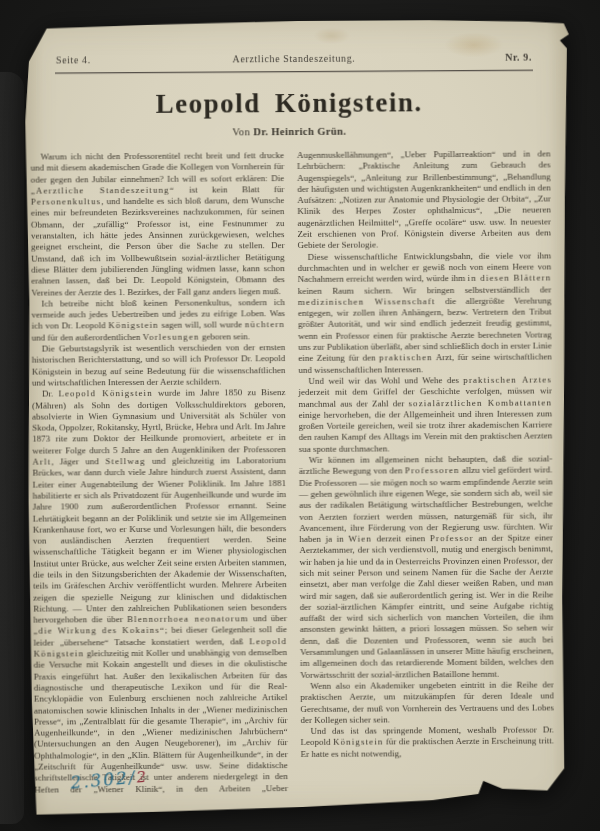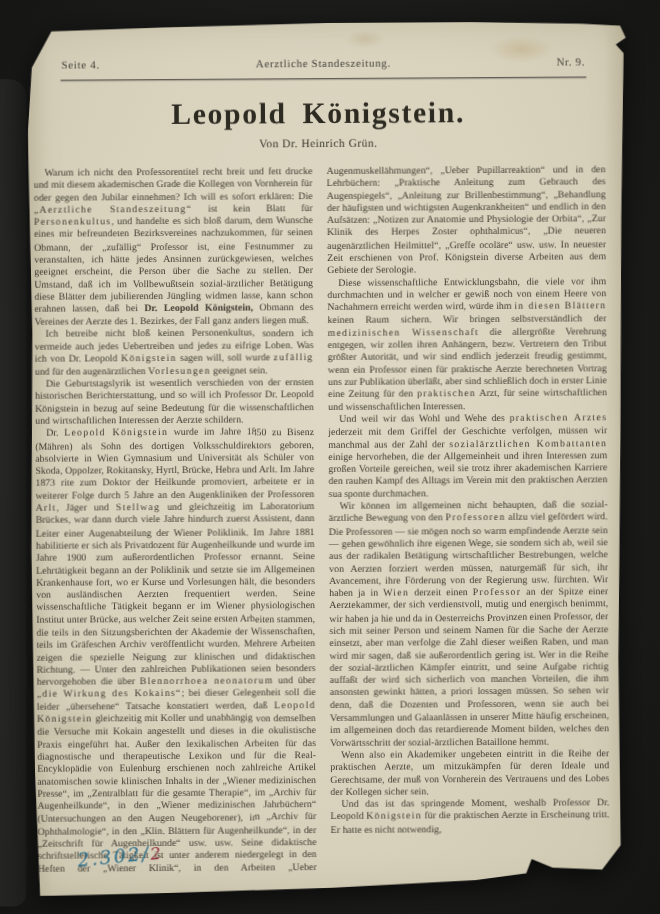--- a/index.html
+++ b/index.html
@@ -32,44 +32,44 @@
       538px 750px, 521px 772px, 476px 770px, 457px 762px, 452px 775px, 406px 781px,
       276px 787px, 126px 791px, 10px 793px, 6px 680px, 4px 480px, 6px 280px, 3px 100px, 7px 40px);
     color: #3e392f;
   }
   .masthead {
     position: absolute; top: 33px; left: 34px; right: 38px; height: 14px;
     font-size: 10px; letter-spacing: .6px; color: #45413a;
   }
   .masthead .left { position: absolute; left: 0; top: 0; }
   .masthead .center { position: absolute; left: 0; right: 0; top: 0; text-align: center; }
-  .masthead .right { position: absolute; right: 0; top: 0; }
+  .masthead .right { position: absolute; right: 0; top: 0; font-weight: bold; }
   .masthead-rule {
     position: absolute; top: 51px; left: 33px; right: 37px; height: 1px;
     background: #56514a; box-shadow: 0 1px 0 rgba(86,81,74,.25);
   }
   .title {
     position: absolute; top: 68px; left: 0; right: 14px; text-align: center;
     font-size: 27px; font-weight: 700; letter-spacing: 1.5px; word-spacing: 6px;
     color: #2d2a22;
   }
   .byline {
     position: absolute; top: 106px; left: 0; right: 14px; text-align: center;
     font-size: 10.5px; color: #3a362d; letter-spacing: .4px;
   }
-  .byline .author { font-weight: 400; }
+  .byline .author { font-weight: 700; }
   .columns {
     position: absolute; top: 130px; left: 8px; right: 20px; height: 648px;
     column-count: 2; column-gap: 13px; column-fill: auto;
     font-size: 9px; line-height: 11.3px; text-align: justify;
     hyphens: auto; -webkit-hyphens: auto; overflow: hidden;
     color: #3e392f;
   }
   .columns p { margin: 0; text-indent: 10px; }
-  .seg-b { font-weight: 700; }
+  .seg-b { font-weight: 400; }
   .seg-sp { letter-spacing: 1.1px; }
   .handwriting {
     position: absolute; left: 44px; top: 748px;
     font-family: "DejaVu Serif", serif; font-style: italic;
     font-size: 17px; transform: rotate(-5deg); letter-spacing: 2px;
   }
   .hw-blue { color: #2f6f8a; }
   .hw-red { color: #8e2f3c; font-size: 15px; }
 </style>
 </head>
@@ -88,21 +88,21 @@
     <div class="masthead-rule"></div>
 
     <div class="title">Leopold Königstein.</div>
 
     <div class="byline">
       <span>Von </span><span class="author">Dr. Heinrich Grün.</span>
     </div>
 
     <div class="columns">
       <p><span>Warum ich nicht den Professorentitel recht breit und fett drucke und mit diesem akademischen Grade die Kollegen von Vornherein für oder gegen den Jubilar einnehmen? Ich will es sofort erklären: Die </span><span class="seg-sp">„Aerztliche Standeszeitung“</span><span> ist kein Blatt für </span><span class="seg-sp">Personenkultus</span><span>, und handelte es sich bloß darum, dem Wunsche eines mir befreundeten Bezirksvereines nachzukommen, für seinen Obmann, der „zufällig“ Professor ist, eine Festnummer zu veranstalten, ich hätte jedes Ansinnen zurückgewiesen, welches geeignet erscheint, die Person über die Sache zu stellen. Der Umstand, daß ich im Vollbewußtsein sozial-ärztlicher Betätigung diese Blätter dem jubilierenden Jüngling widmen lasse, kann schon erahnen lassen, daß bei </span><span class="seg-b">Dr. Leopold Königstein,</span><span> Obmann des Vereines der Aerzte des 1. Bezirkes, der Fall ganz anders liegen muß.</span></p>
-      <p><span>Ich betreibe nicht bloß keinen Personenkultus, sondern ich vermeide auch jedes Uebertreiben und jedes zu eifrige Loben. Was ich von Dr. Leopold </span><span class="seg-sp">Königstein</span><span> sagen will, soll wurde </span><span class="seg-sp">zufällig</span><span> und für den augenärztlichen </span><span class="seg-sp">Vorlesungen</span><span> geeignet sein.</span></p>
+      <p><span>Ich betreibe nicht bloß keinen Personenkultus, sondern ich vermeide auch jedes Uebertreiben und jedes zu eifrige Loben. Was ich von Dr. Leopold </span><span class="seg-sp">Königstein</span><span> sagen will, soll wurde </span><span class="seg-sp">nüchtern</span><span> und für den außerordentlichen </span><span class="seg-sp">Vorlesungen</span><span> geboren sein.</span></p>
       <p><span>Die Geburtstagslyrik ist wesentlich verschieden von der ernsten historischen Berichterstattung, und so will ich Professor Dr. Leopold Königstein in bezug auf seine Bedeutung für die wissenschaftlichen und wirtschaftlichen Interessen der Aerzte schildern.</span></p>
       <p><span>Dr. </span><span class="seg-sp">Leopold Königstein</span><span> wurde im Jahre 1850 zu Bisenz (Mähren) als Sohn des dortigen Volksschuldirektors geboren, absolvierte in Wien Gymnasium und Universität als Schüler von Skoda, Oppolzer, Rokitansky, Hyrtl, Brücke, Hebra und Arlt. Im Jahre 1873 rite zum Doktor der Heilkunde promoviert, arbeitete er in weiterer Folge durch 5 Jahre an den Augenkliniken der Professoren </span><span class="seg-sp">Arlt</span><span>, Jäger und </span><span class="seg-sp">Stellwag</span><span> und gleichzeitig im Laboratorium Brückes, war dann durch viele Jahre hindurch zuerst Assistent, dann Leiter einer Augenabteilung der Wiener Poliklinik. Im Jahre 1881 habilitierte er sich als Privatdozent für Augenheilkunde und wurde im Jahre 1900 zum außerordentlichen Professor ernannt. Seine Lehrtätigkeit begann an der Poliklinik und setzte sie im Allgemeinen Krankenhause fort, wo er Kurse und Vorlesungen hält, die besonders von ausländischen Aerzten frequentiert werden. Seine wissenschaftliche Tätigkeit begann er im Wiener physiologischen Institut unter Brücke, aus welcher Zeit seine ersten Arbeiten stammen, die teils in den Sitzungsberichten der Akademie der Wissenschaften, teils im Gräfeschen Archiv veröffentlicht wurden. Mehrere Arbeiten zeigen die spezielle Neigung zur klinischen und didaktischen Richtung. — Unter den zahlreichen Publikationen seien besonders hervorgehoben die über </span><span class="seg-sp">Blennorrhoea neonatorum</span><span> und über </span><span class="seg-sp">„die Wirkung des Kokains“</span><span>; bei dieser Gelegenheit soll die leider „übersehene“ Tatsache konstatiert werden, daß </span><span class="seg-sp">Leopold Königstein</span><span> gleichzeitig mit Koller und unabhängig von demselben die Versuche mit Kokain angestellt und dieses in die okulistische Praxis eingeführt hat. Außer den lexikalischen Arbeiten für das diagnostische und therapeutische Lexikon und für die Real-Encyklopädie von Eulenburg erschienen noch zahlreiche Artikel anatomischen sowie klinischen Inhalts in der „Wiener medizinischen Presse“, im „Zentralblatt für die gesamte Therapie“, im „Archiv für Augenheilkunde“, in den „Wiener medizinischen Jahrbüchern“ (Untersuchungen an den Augen Neugeborener), im „Archiv für Ophthalmologie“, in den „Klin. Blättern für Augenheilkunde“, in der „Zeitschrift für Augenheilkunde“ usw. usw. Seine didaktische schriftstellerische Tätigkeit ist unter anderem niedergelegt in den Heften der „Wiener Klinik“, in den Arbeiten „Ueber Augenmuskellähmungen“, „Ueber Pupillarreaktion“ und in den Lehrbüchern: „Praktische Anleitung zum Gebrauch des Augenspiegels“, „Anleitung zur Brillenbestimmung“, „Behandlung der häufigsten und wichtigsten Augenkrankheiten“ und endlich in den Aufsätzen: „Notizen zur Anatomie und Physiologie der Orbita“, „Zur Klinik des Herpes Zoster ophthalmicus“, „Die neueren augenärztlichen Heilmittel“, „Greffe ocoläre“ usw. usw. In neuester Zeit erschienen von Prof. Königstein diverse Arbeiten aus dem Gebiete der Serologie.</span></p>
       <p><span>Diese wissenschaftliche Entwicklungsbahn, die viele vor ihm durchmachten und in welcher er gewiß noch von einem Heere von Nachahmern erreicht werden wird, würde ihm </span><span class="seg-sp">in diesen Blättern</span><span> keinen Raum sichern. Wir bringen selbstverständlich der </span><span class="seg-sp">medizinischen Wissenschaft</span><span> die allergrößte Verehrung entgegen, wir zollen ihren Anhängern, bezw. Vertretern den Tribut größter Autorität, und wir sind endlich jederzeit freudig gestimmt, wenn ein Professor einen für praktische Aerzte berechneten Vortrag uns zur Publikation überläßt, aber sind schließlich doch in erster Linie eine Zeitung für den </span><span class="seg-sp">praktischen</span><span> Arzt, für seine wirtschaftlichen und wissenschaftlichen Interessen.</span></p>
       <p><span>Und weil wir das Wohl und Wehe des </span><span class="seg-sp">praktischen Arztes</span><span> jederzeit mit dem Griffel der Geschichte verfolgen, müssen wir manchmal aus der Zahl der </span><span class="seg-sp">sozialärztlichen Kombattanten</span><span> einige hervorheben, die der Allgemeinheit und ihren Interessen zum großen Vorteile gereichen, weil sie trotz ihrer akademischen Karriere den rauhen Kampf des Alltags im Verein mit den praktischen Aerzten sua sponte durchmachen.</span></p>
       <p><span>Wir können im allgemeinen nicht behaupten, daß die sozial-ärztliche Bewegung von den </span><span class="seg-sp">Professoren</span><span> allzu viel gefördert wird. Die Professoren — sie mögen noch so warm empfindende Aerzte sein — gehen gewöhnlich ihre eigenen Wege, sie sondern sich ab, weil sie aus der radikalen Betätigung wirtschaftlicher Bestrebungen, welche von Aerzten forziert werden müssen, naturgemäß für sich, ihr Avancement, ihre Förderung von der Regierung usw. fürchten. Wir haben ja in </span><span class="seg-sp">Wien</span><span> derzeit einen </span><span class="seg-sp">Professor</span><span> an der Spitze einer Aerztekammer, der sich verdienstvoll, mutig und energisch benimmt, wir haben ja hie und da in Oesterreichs Provinzen einen Professor, der sich mit seiner Person und seinem Namen für die Sache der Aerzte einsetzt, aber man verfolge die Zahl dieser weißen Raben, und man wird mir sagen, daß sie außerordentlich gering ist. Wer in die Reihe der sozial-ärztlichen Kämpfer eintritt, und seine Aufgabe richtig auffaßt der wird sich sicherlich von manchen Vorteilen, die ihm ansonsten gewinkt hätten, a priori lossagen müssen. So sehen wir denn, daß die Dozenten und Professoren, wenn sie auch bei Versammlungen und Galaanlässen in unserer Mitte häufig erscheinen, im allgemeinen doch das retardierende Moment bilden, welches den Vorwärtsschritt der sozial-ärztlichen Bataillone hemmt.</span></p>
       <p><span>Wenn also ein Akademiker ungebeten eintritt in die Reihe der praktischen Aerzte, um mitzukämpfen für deren Ideale und Gerechtsame, der muß von Vornherein des Vertrauens und des Lobes der Kollegen sicher sein.</span></p>
       <p><span>Und das ist das springende Moment, weshalb Professor Dr. Leopold </span><span class="seg-sp">Königstein</span><span> für die praktischen Aerzte in Erscheinung tritt. Er hatte es nicht notwendig,</span></p>
     </div>
 
     <div class="handwriting">

